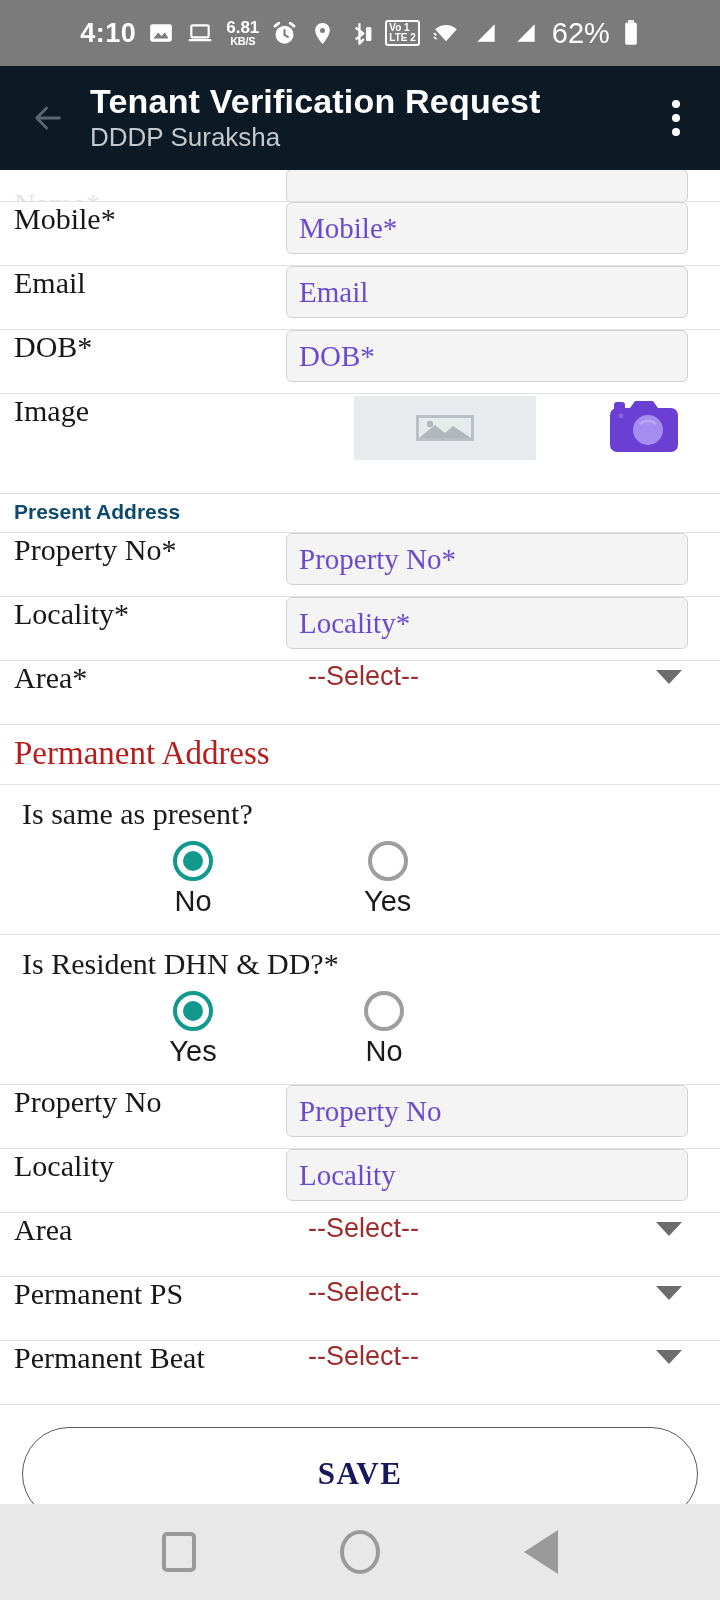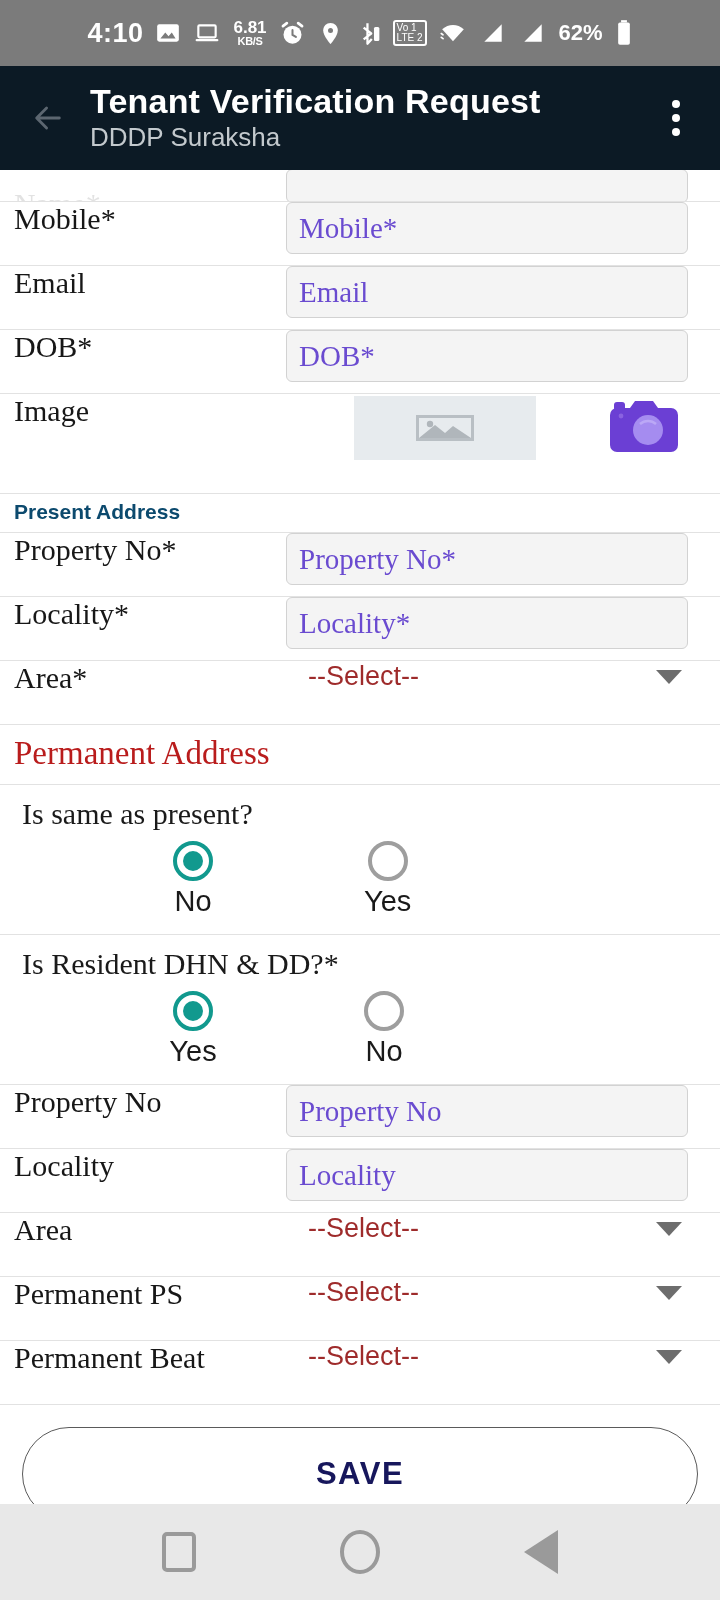--- a/index.html
+++ b/index.html
@@ -17,24 +17,24 @@
     display:flex; align-items:center; justify-content:center; gap:12px;
     flex:0 0 66px; padding:0 14px;
   }
   .sb-time { font-size:27px; font-weight:700; letter-spacing:.5px; }
   .sb-ico { display:inline-flex; align-items:center; justify-content:center; }
   .sb-rate { display:flex; flex-direction:column; align-items:center; line-height:1; }
   .sb-rate .r1 { font-size:17px; font-weight:700; }
   .sb-rate .r2 { font-size:11px; font-weight:700; letter-spacing:-.3px; }
   .sb-volte {
     border:2px solid #fff; border-radius:3px; padding:1px 2px;
-    display:flex; flex-direction:column; line-height:1; font-size:10px; font-weight:400;
+    display:flex; flex-direction:column; line-height:1; font-size:10px; font-weight:700;
   }
   .sb-volte span { white-space:nowrap; }
-  .sb-batt { font-size:22px; font-weight:700; }
+  .sb-batt { font-size:29px; font-weight:400; }
 
   
   .appbar {
     flex:0 0 104px; background:#0c1a25; color:#ffffff;
     display:flex; align-items:center; padding:12px 16px; position:relative;
   }
   .back-btn { width:64px; height:64px; display:flex; align-items:center; justify-content:center; flex:0 0 64px; }
   .titles { flex:1 1 auto; display:flex; flex-direction:column; justify-content:center; padding-left:10px; }
   .title { font-size:34px; font-weight:700; line-height:1.12; letter-spacing:.2px; }
   .subtitle { font-size:26px; color:#c3c9cd; line-height:1.25; margin-top:1px; }
@@ -103,21 +103,21 @@
     content:""; position:absolute; width:20px; height:20px; border-radius:50%;
     background:#11998e; left:50%; top:50%; transform:translate(-50%,-50%);
   }
   .opt-lbl { font-size:29px; color:#1a1a1a; }
 
   
   .save-wrap { padding:22px 22px 26px; background:#fff; }
   .save-btn {
     width:100%; height:94px; border:1px solid #5a5a5a; border-radius:48px;
     background:#fff; display:flex; align-items:center; justify-content:center;
-    font-family:Liberation Sans, sans-serif; font-weight:700; font-size:31px;
+    font-family:Liberation Serif, serif; font-weight:700; font-size:31px;
     letter-spacing:1.5px; color:#17175c;
   }
 
   
   .navbar {
     flex:0 0 96px; background:#e8e8e8;
     display:flex; align-items:center; justify-content:space-around; padding:0 90px;
   }
   .nav-sq { width:34px; height:40px; border:4px solid #9a9a9a; border-radius:5px; }
   .nav-ci { width:40px; height:44px; border:4px solid #9a9a9a; border-radius:50%; }

